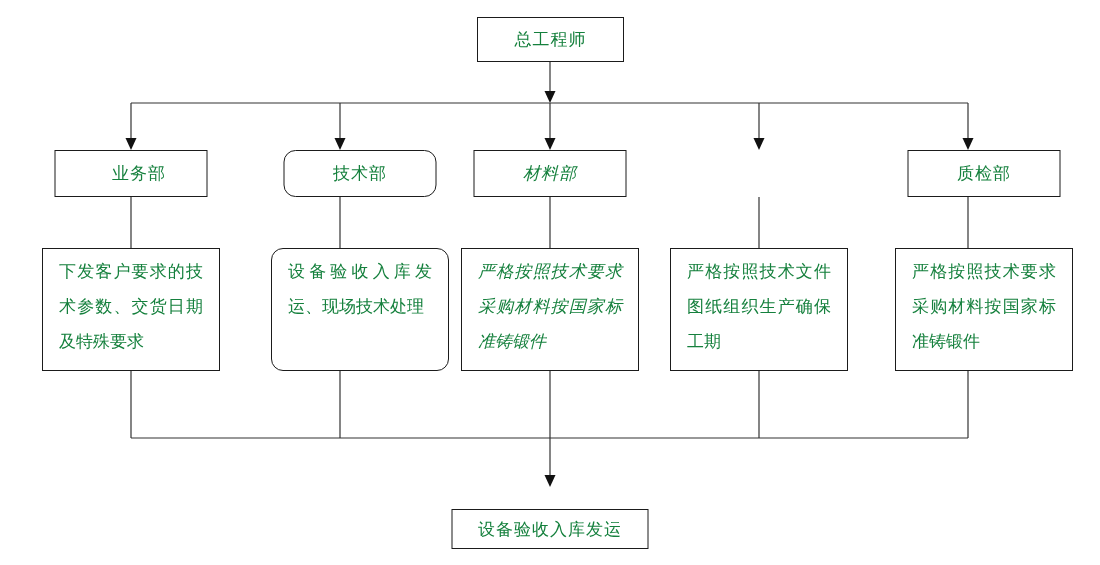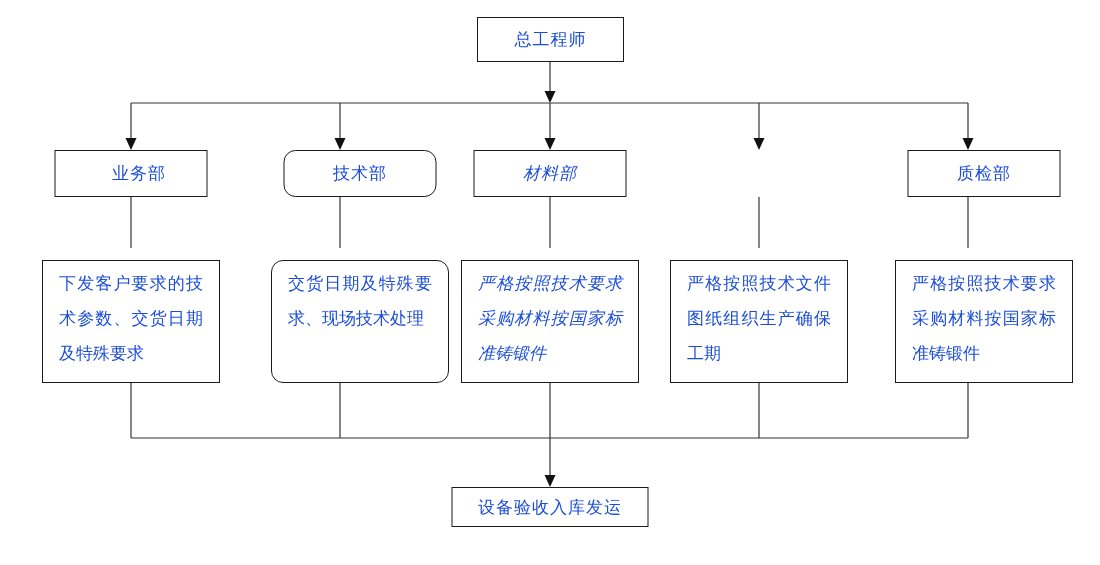--- a/index.html
+++ b/index.html
@@ -7,21 +7,21 @@
     padding: 0;
     background: #ffffff;
     font-family: "Liberation Sans", "DejaVu Sans", sans-serif;
   }
   #stage {
     position: relative;
     width: 1100px;
     height: 565px;
     background: #ffffff;
     overflow: hidden;
-    color: #1d4ed8;
+    color: #15803d;
   }
   #wires {
     position: absolute;
     left: 0; top: 0;
     width: 1100px; height: 565px;
   }
   .box {
     position: absolute;
     box-sizing: border-box;
     border: 1.5px solid #1b1b1b;
@@ -29,37 +29,36 @@
     display: flex;
     align-items: center;
     justify-content: center;
     font-size: 17px;
     letter-spacing: 1px;
     white-space: nowrap;
   }
   .centered { transform: translateX(-50%); }
   .root-box  { left: 477px; top: 17px;  width: 147px; height: 45px; }
   .dept-box  { top: 150px; width: 153px; height: 47px; }
-  .sink-box  { left: 550px; top: 487px; width: 197px; height: 40px; }
+  .sink-box  { left: 550px; top: 509px; width: 197px; height: 40px; }
   .desc-box {
     position: absolute;
     box-sizing: border-box;
     border: 1.5px solid #1b1b1b;
     background: #ffffff;
     top: 248px;
     width: 178px;
     height: 123px;
     padding: 5px 16px 0 16px;
     font-size: 17px;
     line-height: 35px;
     text-align: justify;
     white-space: normal;
     letter-spacing: 0;
     display: block;
-    margin-top: 12px;
   }
   .c0 { left: 131px; padding-left: 16px; }
   .c1 { left: 360px; border-radius: 12px; }
   .c2 { left: 550px; font-style: italic; }
   .c3 { left: 759px; }
   .c4 { left: 984px; }
   line { stroke: #333333; stroke-width: 1.2; }
   polygon { fill: #111111; stroke: none; }
 </style>
 </head>
@@ -114,21 +113,21 @@
     <span>技术部</span>
   </div>
   <div class="box dept-box centered c2">
     <span>材料部</span>
   </div>
   <div class="box dept-box centered c4">
     <span>质检部</span>
   </div>
 
   <div class="desc-box centered c0">下发客户要求的技术参数、交货日期及特殊要求</div>
-  <div class="desc-box centered c1">交货日期及特殊要求、现场技术处理</div>
+  <div class="desc-box centered c1">设备验收入库发运、现场技术处理</div>
   <div class="desc-box centered c2">严格按照技术要求采购材料按国家标准铸锻件</div>
   <div class="desc-box centered c3">严格按照技术文件图纸组织生产确保工期</div>
   <div class="desc-box centered c4">严格按照技术要求采购材料按国家标准铸锻件</div>
 
   <div class="box sink-box centered">
     <span>设备验收入库发运</span>
   </div>
 
 </div>
 

